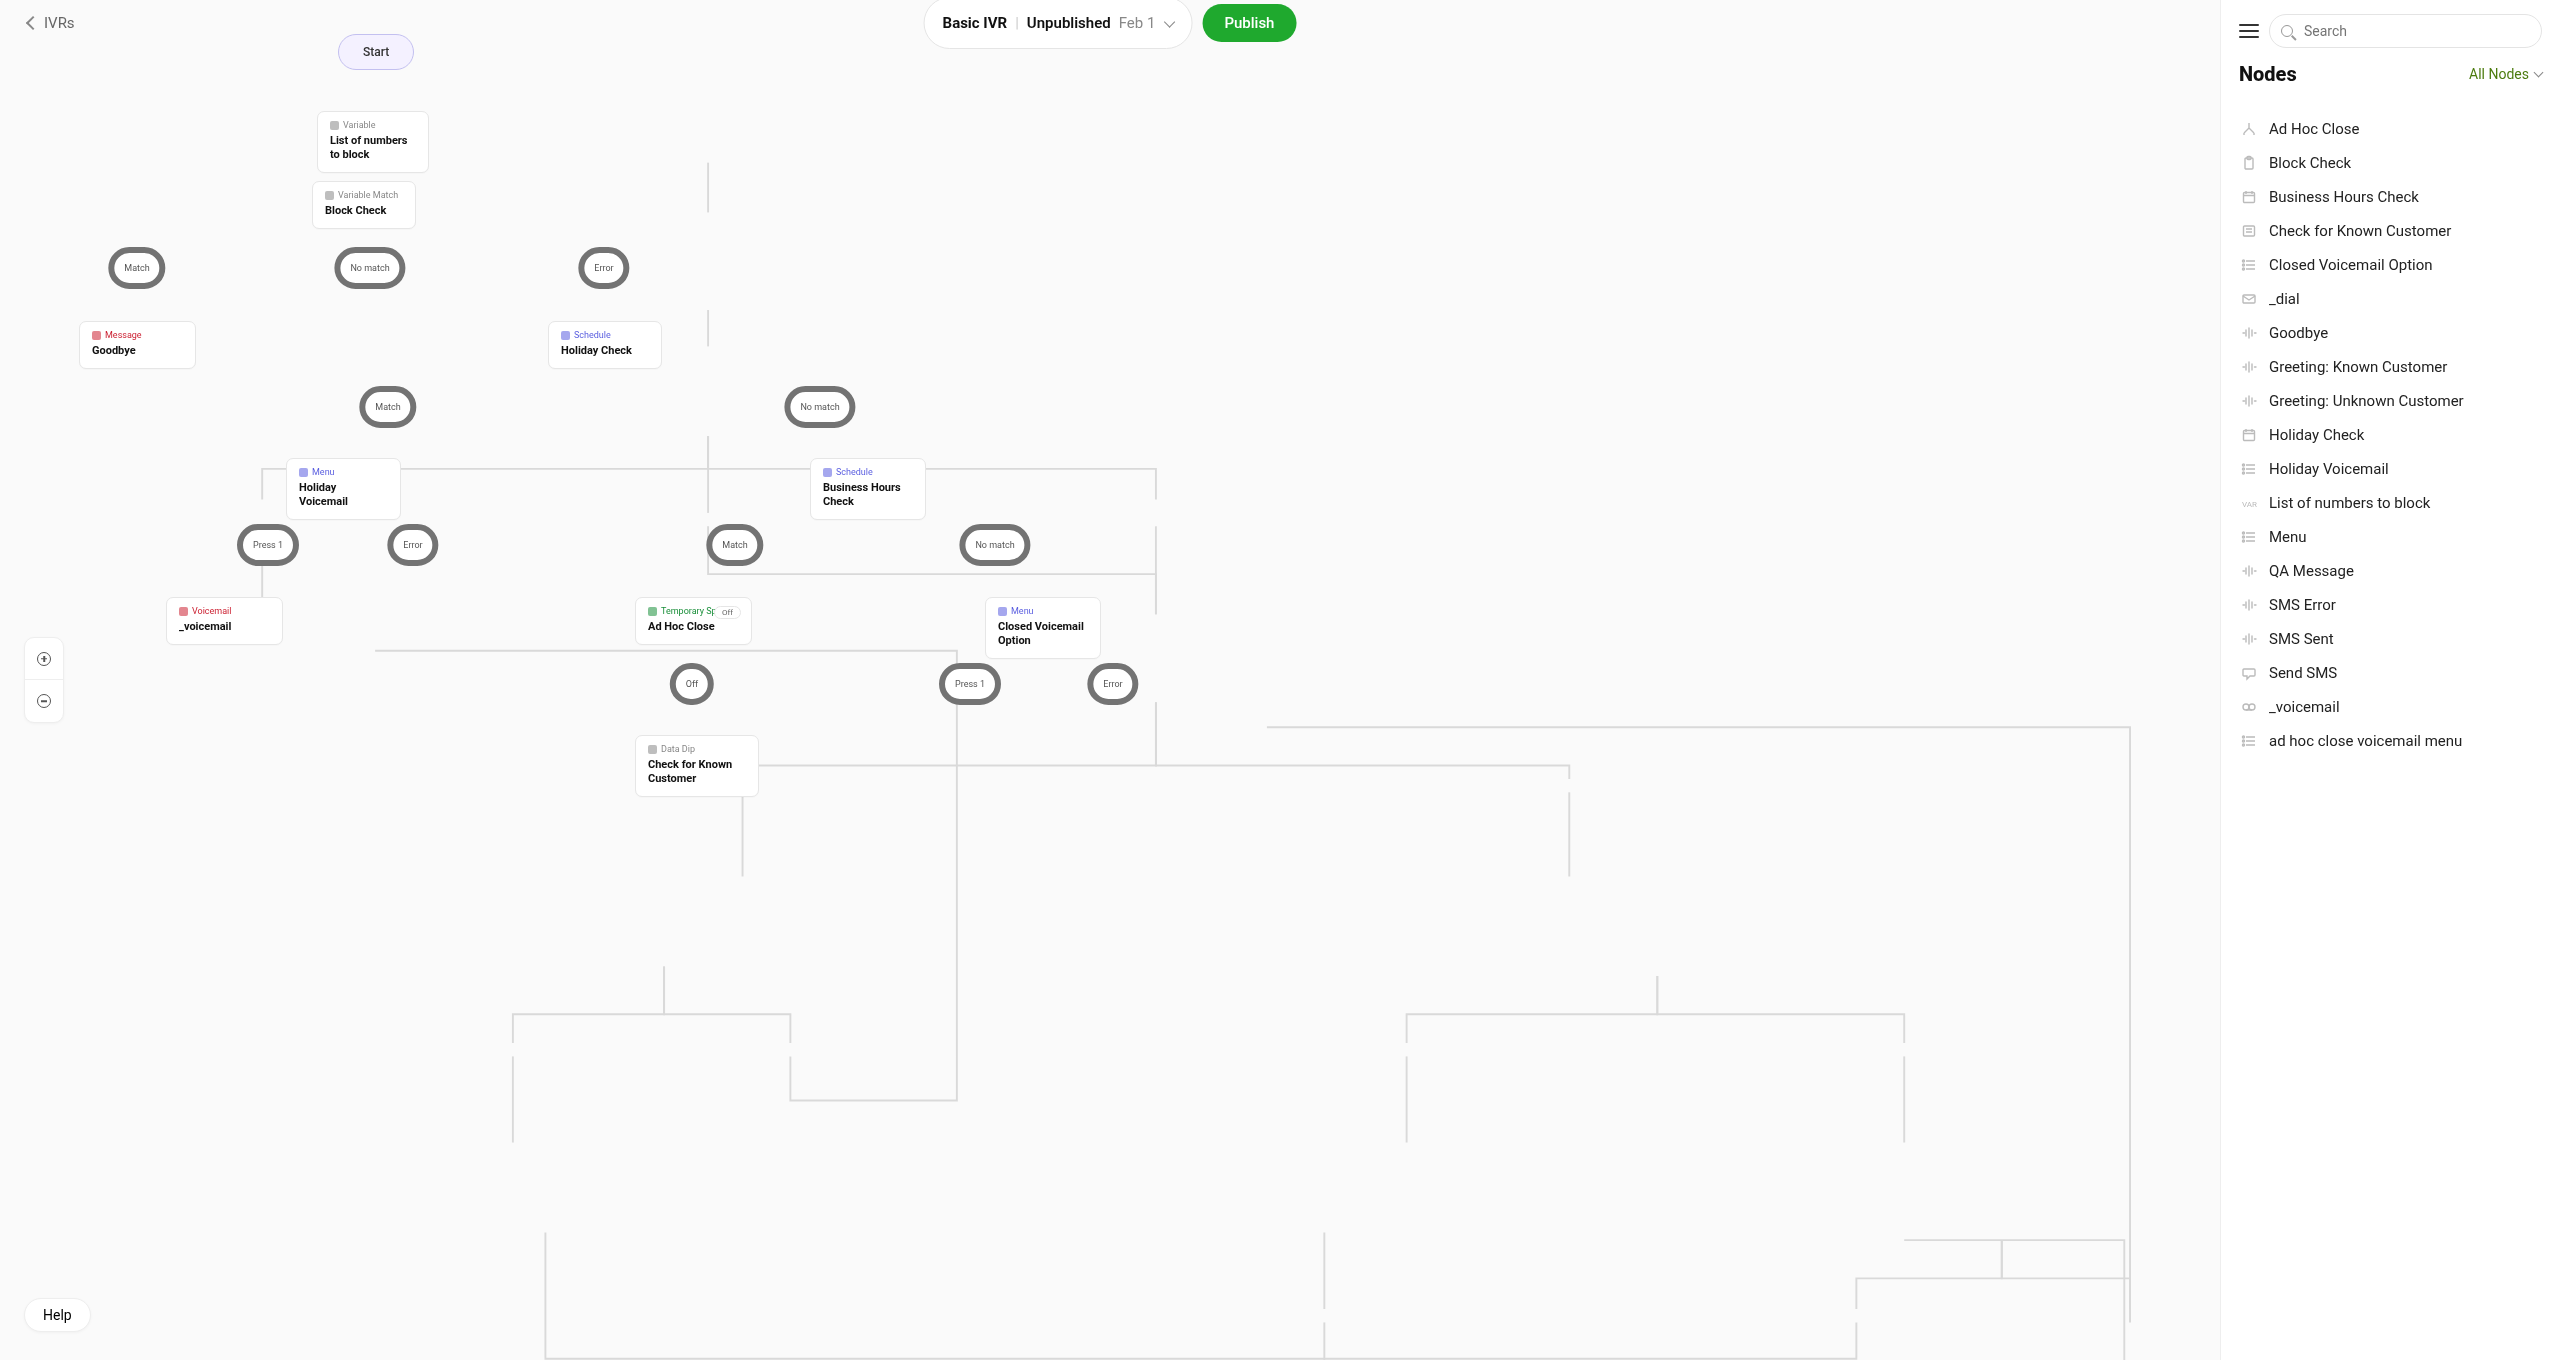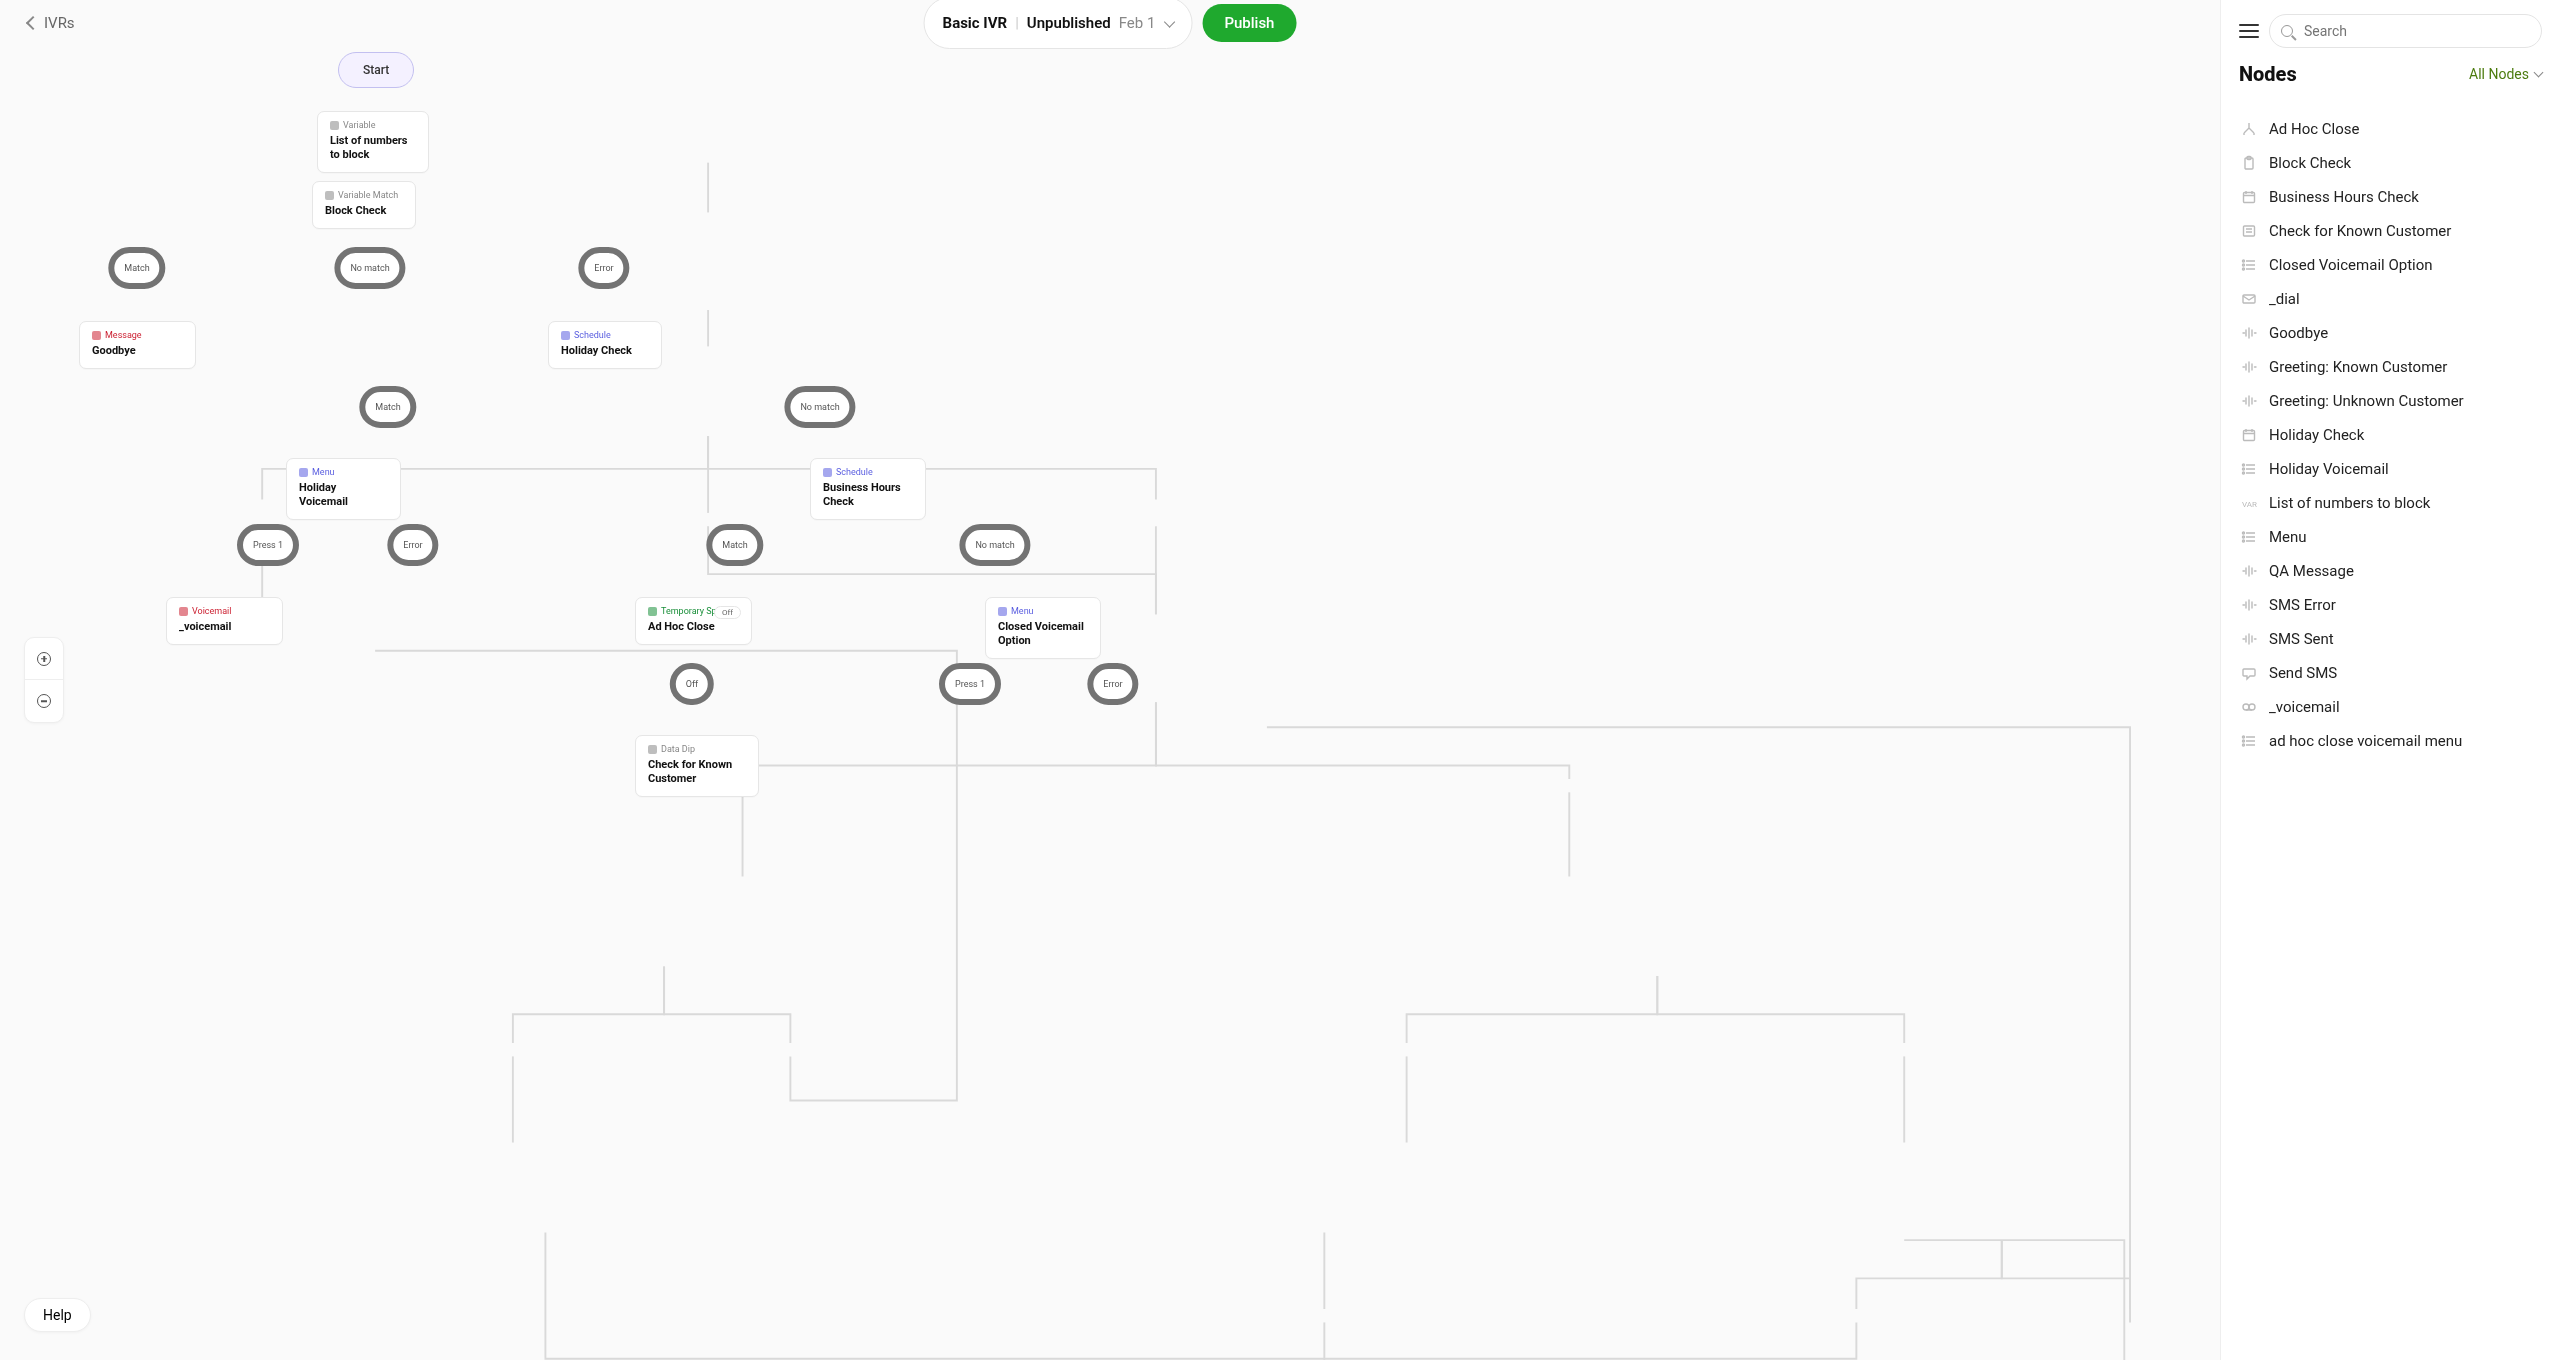--- a/index.html
+++ b/index.html
@@ -133,21 +133,21 @@
       <path d="M1046 648 V668 H970 V684"></path>
       <path d="M1046 648 V668 H1113 V684"></path>
 
       <path d="M970 691 V710 H285 V644"></path>
 
       <path d="M1113 691 V380 H662"></path>
 
       <path d="M995 648 H1110 V790"></path>
     </svg>
 
-    <div class="start-node" style="left:338px;top:52px">
+    <div class="start-node" style="left:338px;top:34px">
       <span>Start</span>
     </div>
 
     <div class="node" style="left:317px;top:111px;width:112px">
       <div class="kind grey">
           <span class="micro-icon"></span>
           <span>Variable</span>
         </div>
       <div class="title">List of numbers to block</div>
     </div>

